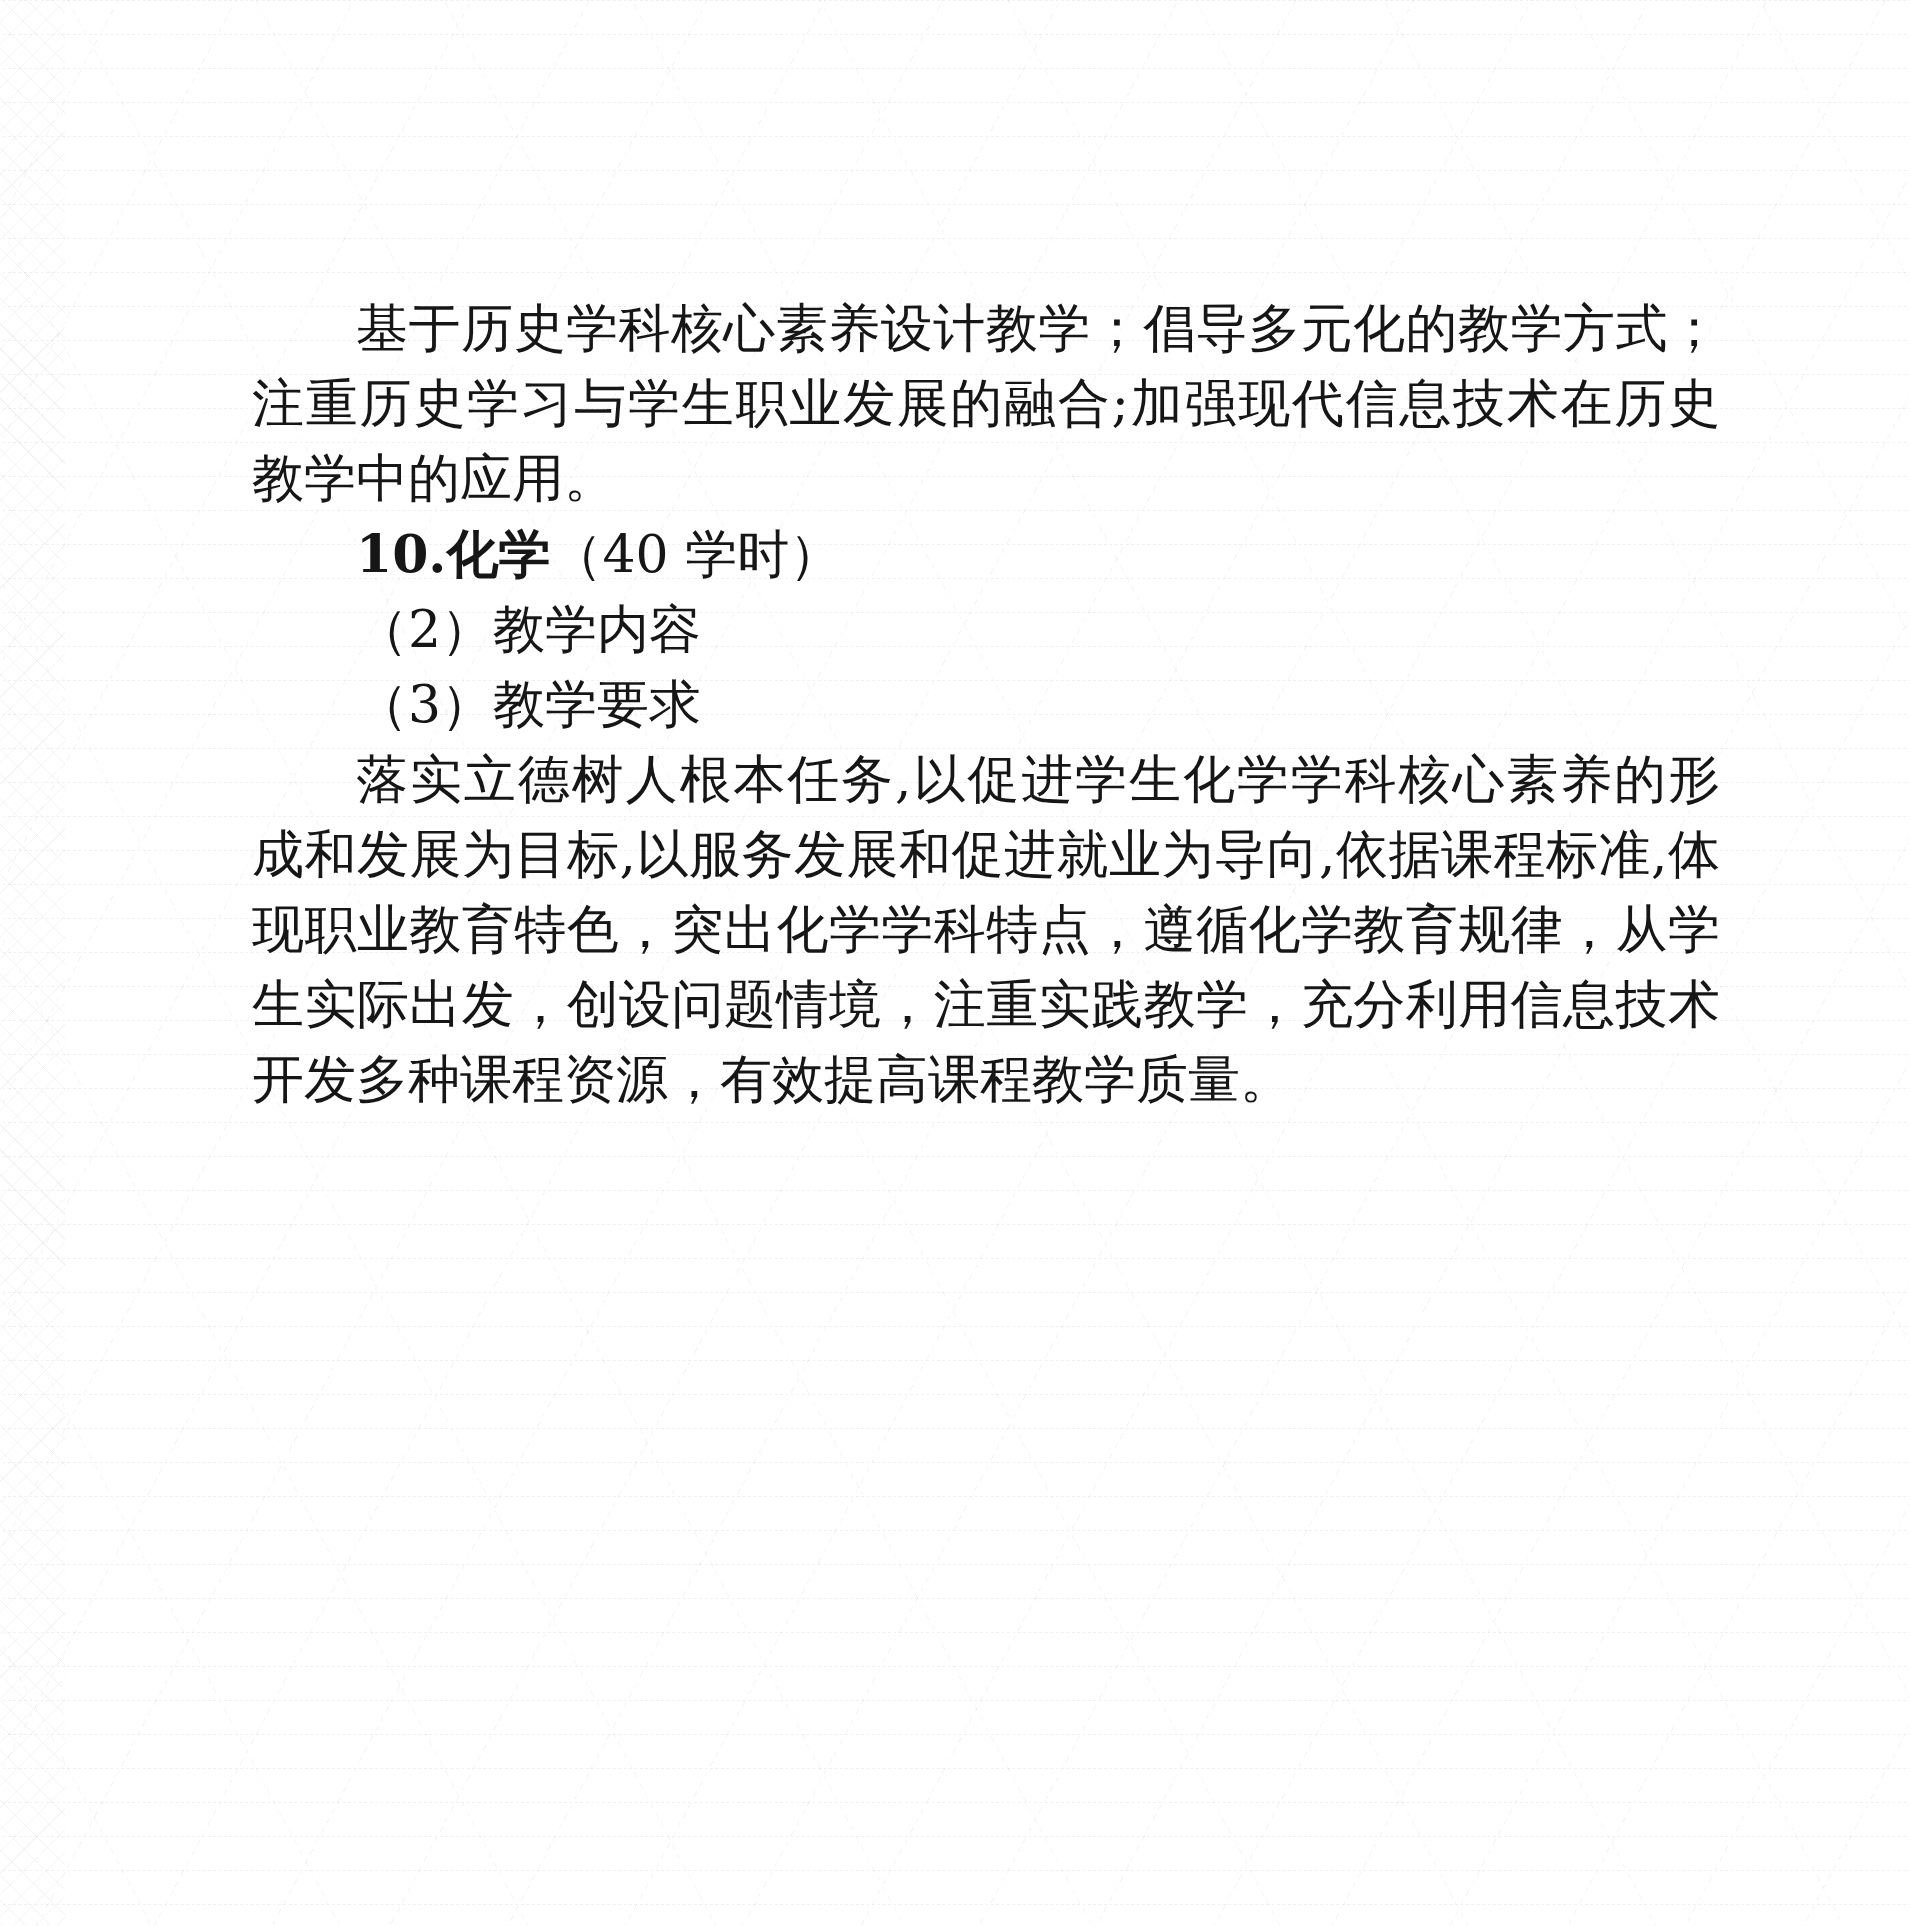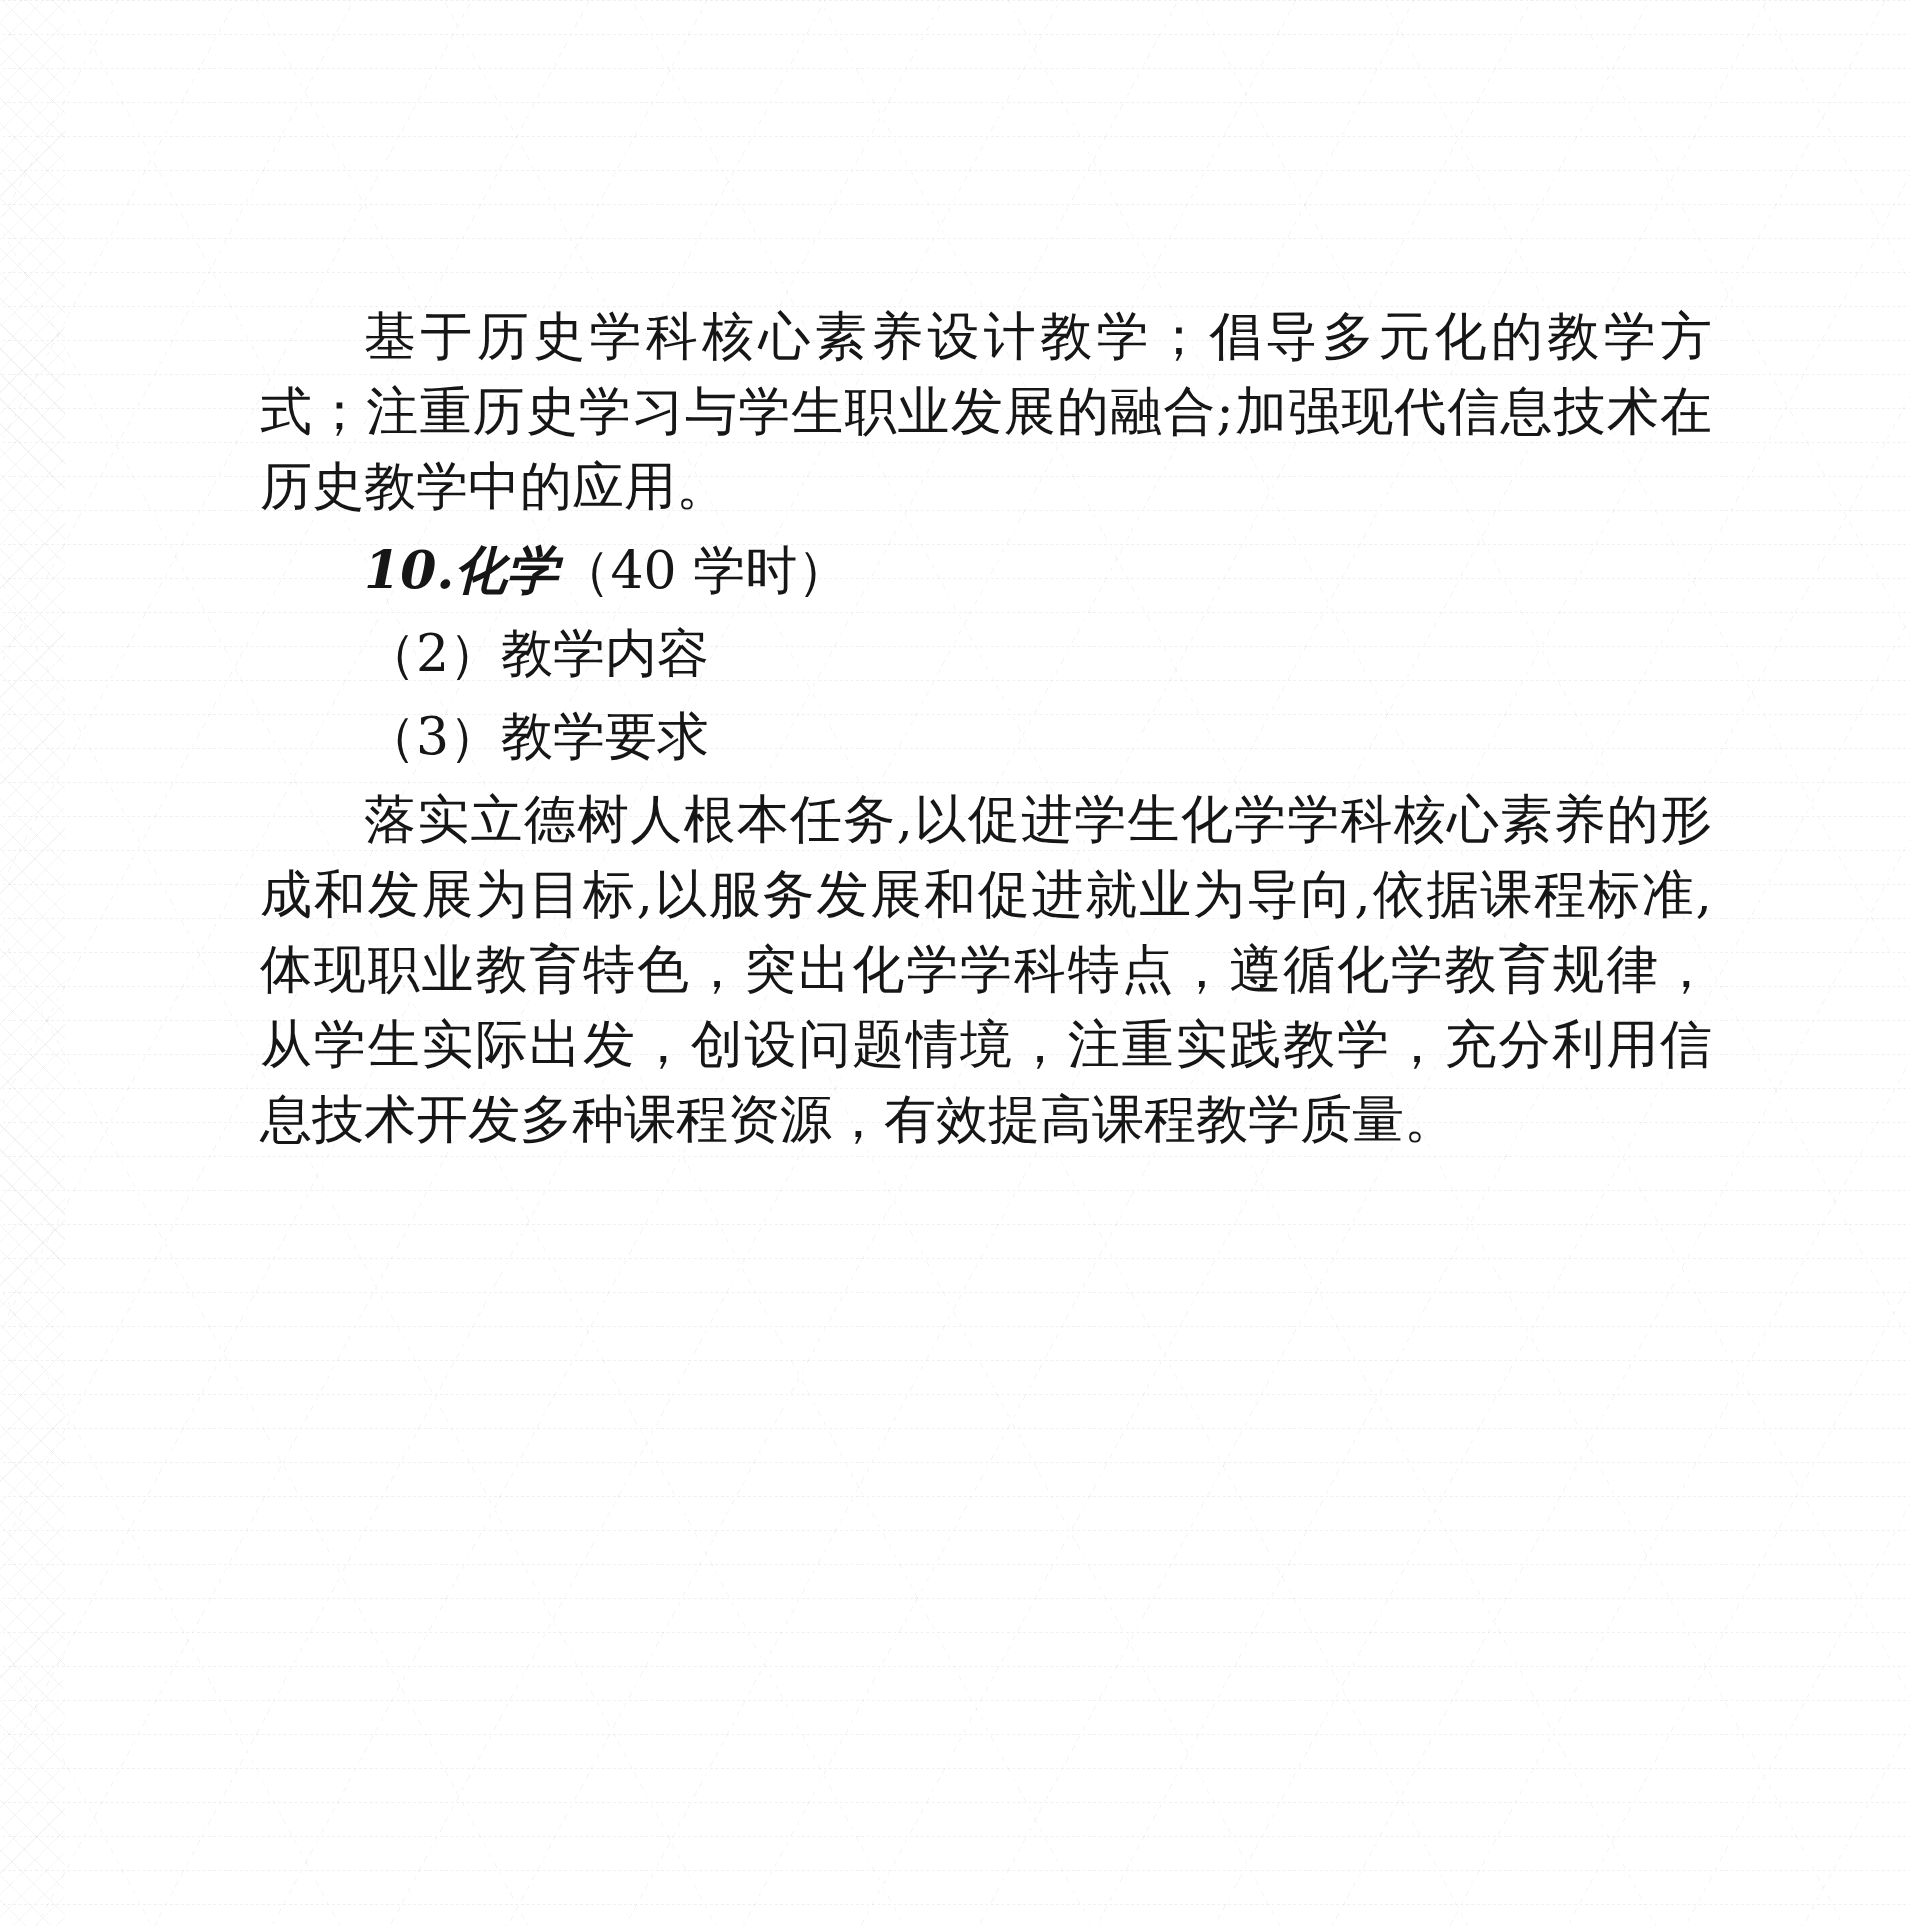--- a/index.html
+++ b/index.html
@@ -26,22 +26,22 @@
       repeating-linear-gradient(45deg,rgba(60,60,60,0.06) 0 0.8px,rgba(0,0,0,0) 0.8px 17.7px),
       repeating-linear-gradient(-45deg,rgba(60,60,60,0.05) 0 0.8px,rgba(0,0,0,0) 0.8px 15.4px);
   }
   .content{
     position:absolute;
     left:252px;top:291px;width:1468px;
     font-size:52px;line-height:75px;
     text-align:justify;
     text-justify:inter-character;
   }
-  .content p{margin:8px;padding:0;text-indent:2em;}
-  .b{font-weight:bold;font-style:italic;}
+  .content p{margin:0;padding:0;text-indent:2em;}
+  .b{font-weight:bold;}
 </style>
 </head>
 <body>
 
 <div class="page">
   <div class="watermark"></div>
   <div class="watermark-left"></div>
 
   <div class="content">
     <p>基于历史学科核心素养设计教学；倡导多元化的教学方式；注重历史学习与学生职业发展的融合;加强现代信息技术在历史教学中的应用。</p>

